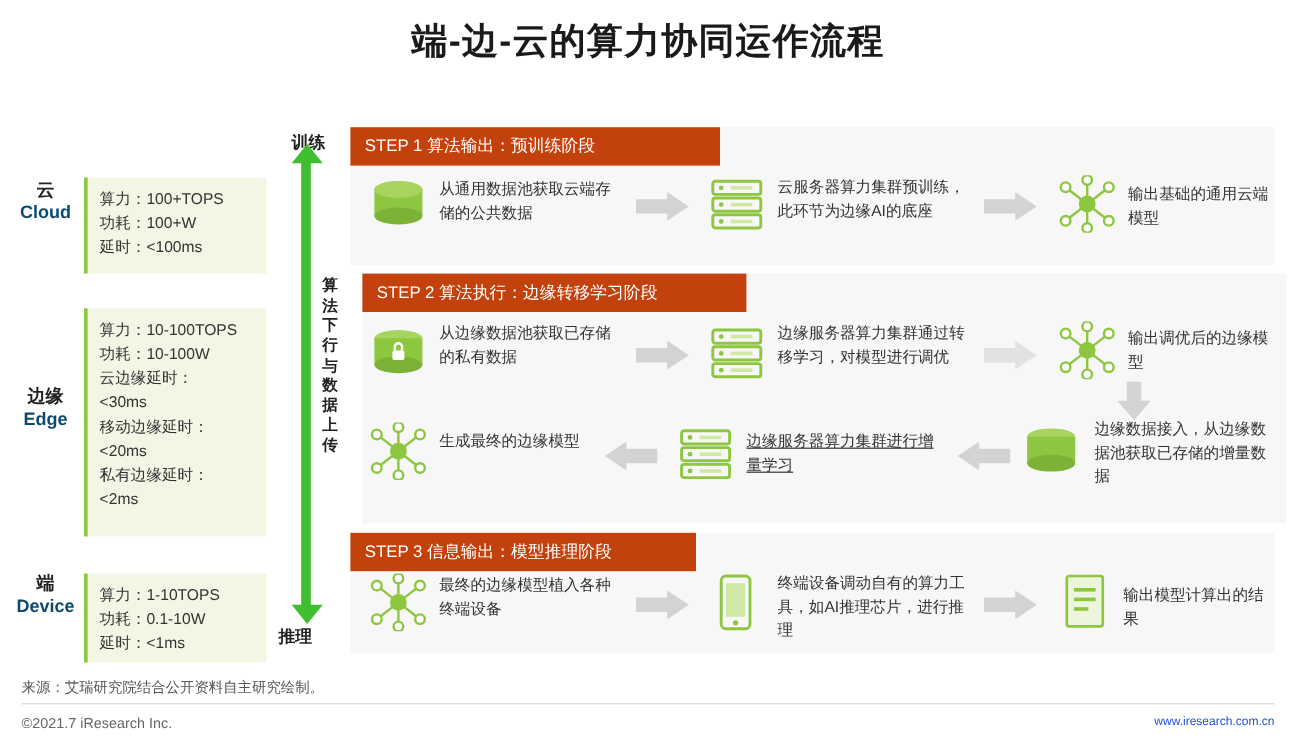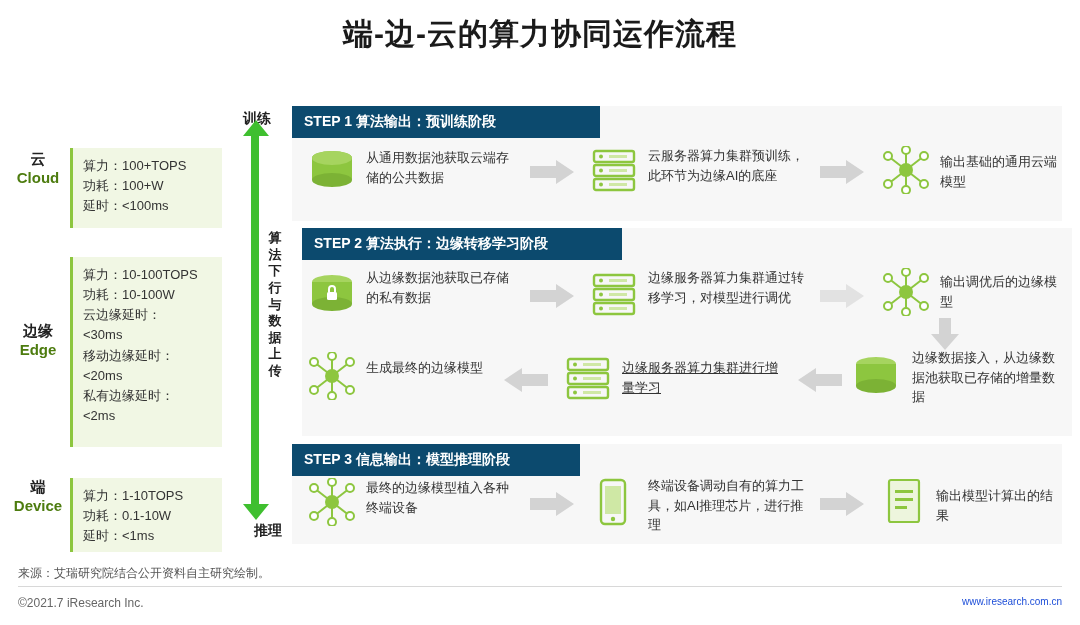--- a/index.html
+++ b/index.html
@@ -20,21 +20,21 @@
     letter-spacing:1px;
   }
 
   
   .tier-label{
     position:absolute;
     width:64px;text-align:center;
     font-weight:bold;line-height:1.25;
   }
   .tier-label .cn{font-size:15px;color:#222;display:block;}
-  .tier-label .en{font-size:15px;color:#4d7c0f;display:block;text-align:center;}
+  .tier-label .en{font-size:15px;color:#0c4a6e;display:block;text-align:center;}
 
   .spec-box{
     position:absolute;
     background:#f1f7e4;
     border-left:3px solid #8dc63f;
     box-sizing:border-box;
     padding:8px 10px;
     font-size:13px;line-height:1.55;
     color:#333;
     margin-top:12px;
@@ -53,39 +53,39 @@
   .arrow-head-down{
     position:absolute;left:11px;top:384px;width:0;height:0;
     border-left:13px solid transparent;border-right:13px solid transparent;
     border-top:16px solid #3fbf2f;
   }
   .arrow-top-text{
     position:absolute;left:-0px;top:-10px;width:50px;text-align:center;
     font-size:14px;font-weight:bold;color:#222;
   }
   .arrow-bottom-text{
-    position:absolute;left:0px;top:402px;width:50px;text-align:right;
+    position:absolute;left:0px;top:402px;width:50px;text-align:left;
     font-size:14px;font-weight:bold;color:#222;
   }
   .arrow-mid-text{
     position:absolute;left:34px;top:110px;width:18px;
     font-size:13px;font-weight:bold;color:#222;
     line-height:1.28;text-align:center;
   }
 
   
   .panel{
     position:absolute;
     background:#f7f7f7;
     box-sizing:border-box;
   }
   .panel-header{
     position:absolute;left:0;top:0;height:28px;
-    background:#0c4a6e;
-    color:#ffffff;font-size:14px;font-weight:bold;
+    background:#c2410c;
+    color:#ffffff;font-size:14px;font-weight:normal;
     display:flex;align-items:center;
     padding:16px 12px;
     box-sizing:border-box;
     white-space:nowrap;
   }
 
   .cell-text{
     position:absolute;
     font-size:13px;line-height:1.5;color:#333;
   }

